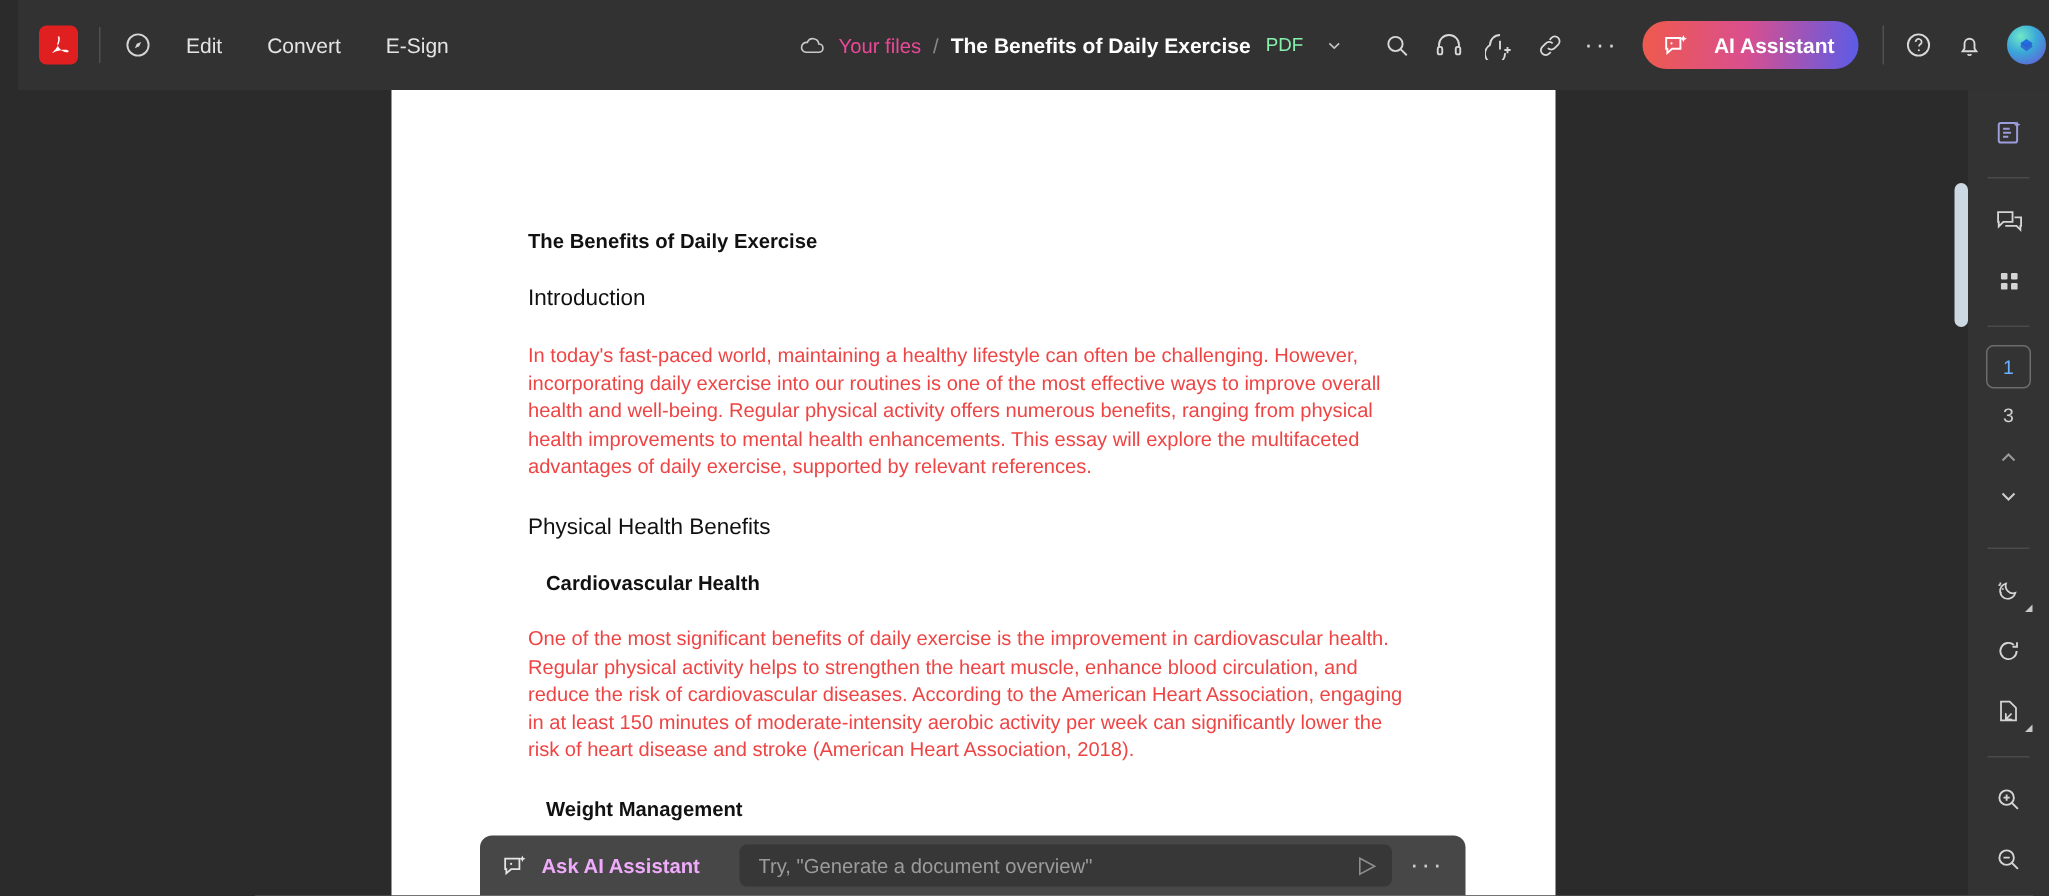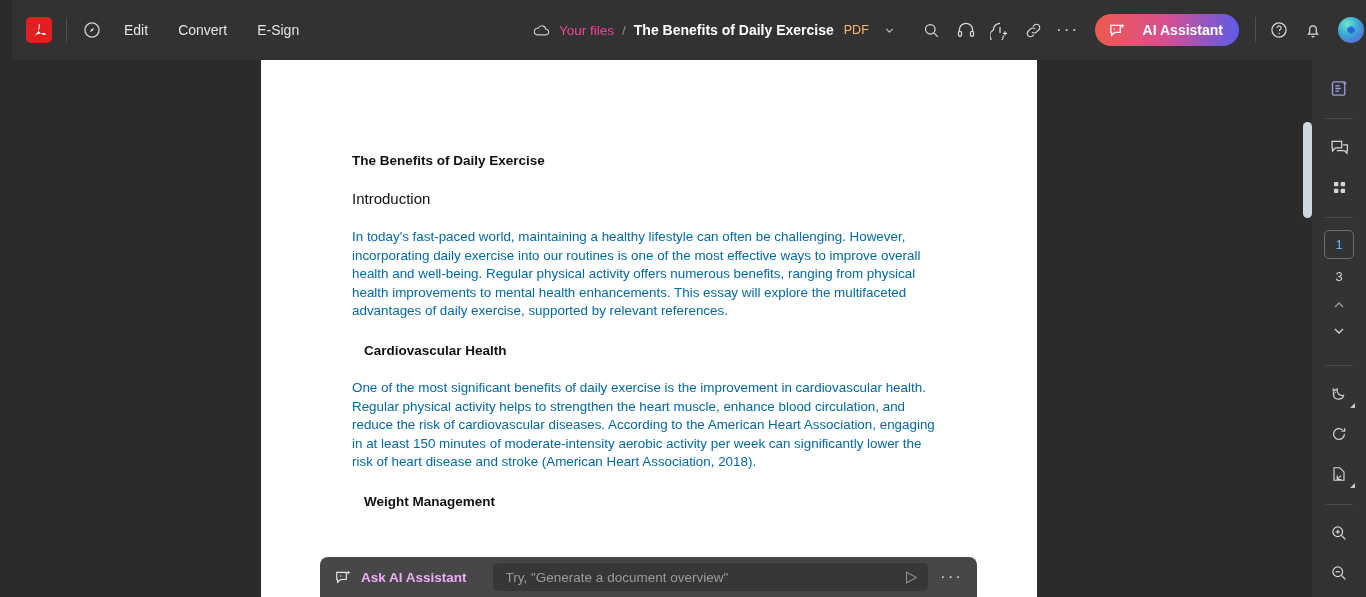--- a/index.html
+++ b/index.html
@@ -32,21 +32,21 @@
     margin-left: 4px; white-space: nowrap;
   }
   .breadcrumb {
     position: absolute; left: 520px; top: 0; height: 60px;
     display: flex; align-items: center; gap: 8px;
   }
   .bc-cloud { color: #c9c9c9; display: flex; align-items: center; }
   .bc-link { color: #ec4899; font-size: 13.5px; }
   .bc-sep { color: #8a8a8a; font-size: 13.5px; }
   .bc-title { color: #ffffff; font-size: 14px; font-weight: bold; }
-  .bc-ext { color: #fdba74; font-size: 12.5px; margin-left: 2px; }
+  .bc-ext { color: #86efac; font-size: 12.5px; margin-left: 2px; }
   .bc-chev { color: #c3c3c3; margin-left: 6px; display: flex; }
 
   .hdr-right {
     position: absolute; right: 8px; top: 0; height: 60px;
     display: flex; align-items: center; gap: 0px;
   }
   .ricon {
     width: 34px; height: 34px; display: flex; align-items: center; justify-content: center;
     color: #d9d9d9; border-radius: 5px;
   }
@@ -83,21 +83,21 @@
   
   .doc-area { position: absolute; left: 0; top: 60px; width: 1312px; height: 537px; background: #2b2b2b; }
   .page {
     position: absolute; left: 261px; top: 0px; width: 776px; height: 537px;
     background: #ffffff;
   }
   .page-inner { padding: 93px 74px 0 91px; }
   .doc-h1 { font-size: 13.5px; font-weight: bold; color: #111; margin-bottom: 22px; }
   .doc-h2 { font-size: 15px; font-weight: normal; color: #111; margin: 0 0 21px 0; }
   .doc-h3 { font-size: 13.5px; font-weight: bold; color: #111; margin: 0 0 21px 12px; }
-  .doc-p { font-size: 13.4px; color: #0369a1; line-height: 18.6px; margin-bottom: 22px; }
+  .doc-p { font-size: 13.4px; color: #ef4444; line-height: 18.6px; margin-bottom: 22px; }
   .doc-p.wide { width: 594px; }
   .doc-p.narrow { width: 588px; }
 
   .scrollbar {
     position: absolute; left: 1303px; top: 62px; width: 9px; height: 96px;
     background: #ccd9e2; border-radius: 5px;
   }
 
   
   .right-rail {
@@ -294,20 +294,21 @@
       <span class="caret"></span>
     </div>
   </div>
 
   <div class="doc-area">
     <div class="page">
       <div class="page-inner">
         <div class="doc-h1">The Benefits of Daily Exercise</div>
         <div class="doc-h2">Introduction</div>
         <div class="doc-p wide">In today's fast-paced world, maintaining a healthy lifestyle can often be challenging. However, incorporating daily exercise into our routines is one of the most effective ways to improve overall health and well-being. Regular physical activity offers numerous benefits, ranging from physical health improvements to mental health enhancements. This essay will explore the multifaceted advantages of daily exercise, supported by relevant references.</div>
+        <div class="doc-h2">Physical Health Benefits</div>
         <div class="doc-h3">Cardiovascular Health</div>
         <div class="doc-p narrow">One of the most significant benefits of daily exercise is the improvement in cardiovascular health. Regular physical activity helps to strengthen the heart muscle, enhance blood circulation, and reduce the risk of cardiovascular diseases. According to the American Heart Association, engaging in at least 150 minutes of moderate-intensity aerobic activity per week can significantly lower the risk of heart disease and stroke (American Heart Association, 2018).</div>
         <div class="doc-h3">Weight Management</div>
       </div>
     </div>
     <div class="scrollbar"></div>
   </div>
 
   <div class="right-rail">
     <div class="rtool">

